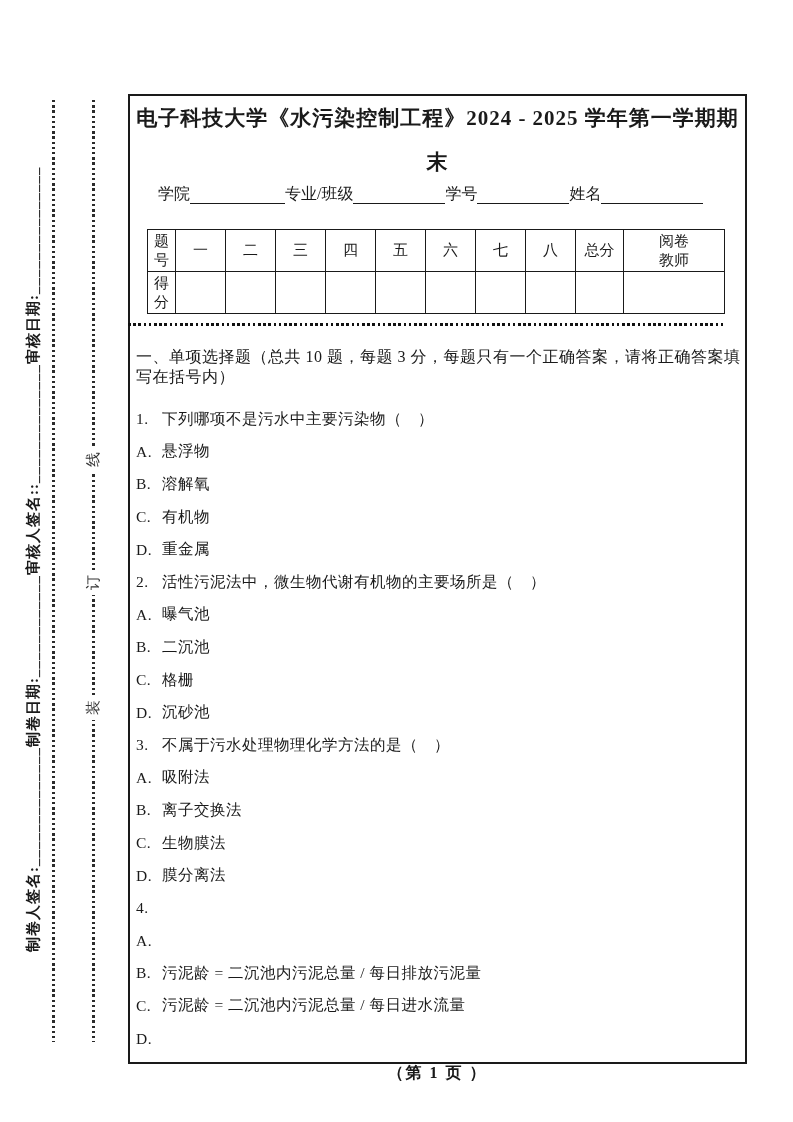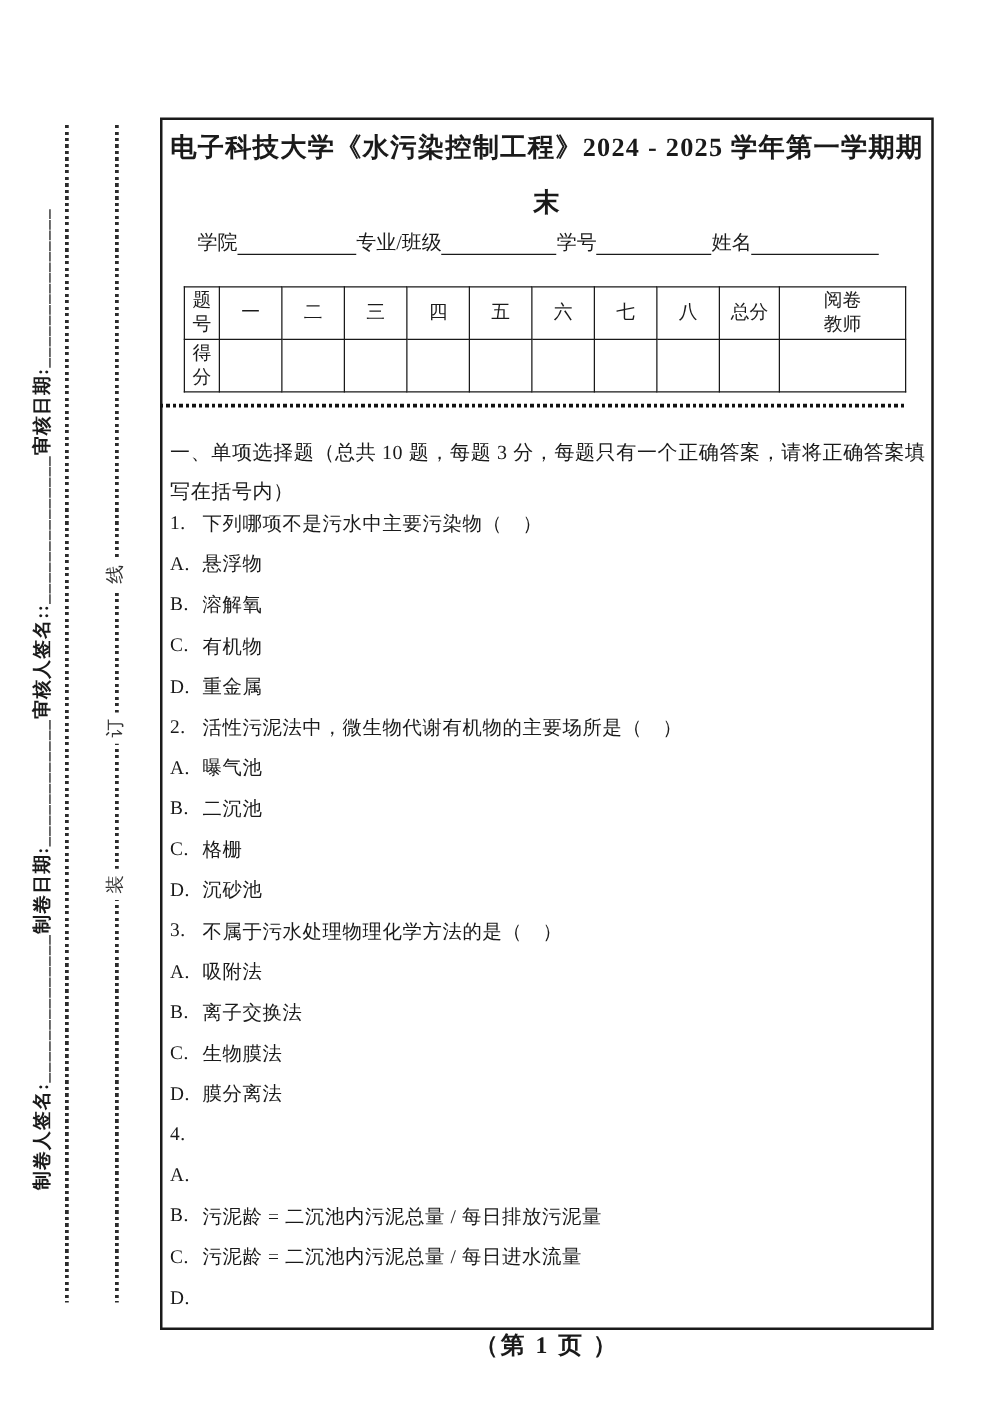--- a/index.html
+++ b/index.html
@@ -48,26 +48,26 @@
     border:1.7px solid #1a1a1a; text-align:center; vertical-align:middle;
     font-size:15px; line-height:19px; height:42px; white-space:pre-line; padding:0;
   }
   
   .dots-h {
     position:absolute; left:-2px; top:227px; width:597px; height:3.4px;
     background-image:repeating-linear-gradient(to right,#111 0px,#111 2.6px,transparent 2.6px,transparent 5.2px);
   }
   
   .section-intro { position:absolute; left:6px; top:251px; width:606px;
-    font-size:16px; line-height:31px; letter-spacing:0.5px; }
+    font-size:16px; line-height:20px; letter-spacing:0.5px; }
   .questions { position:absolute; left:6px; top:307px; width:606px; }
   .q-line { height:32.6px; display:flex; align-items:center; font-size:15.5px; letter-spacing:0.5px; }
   .q-tag { flex:0 0 26px; }
   .page-footer { position:absolute; left:128px; top:1063px; width:619px;
-    text-align:center; font-size:19px; font-weight:bold; letter-spacing:2px; }
+    text-align:center; font-size:16px; font-weight:bold; letter-spacing:2px; }
 </style>
 </head>
 <body>
 
 <div class="margin-labels">制卷人签名:______________制卷日期:____________审核人签名::______________审核日期:_______________</div>
 <div class="dotted-v line-inner"></div>
 <div class="dotted-v line-outer"></div>
 <div class="binding-char bc-0">线</div>
 <div class="binding-char bc-1">订</div>
 <div class="binding-char bc-2">装</div>

